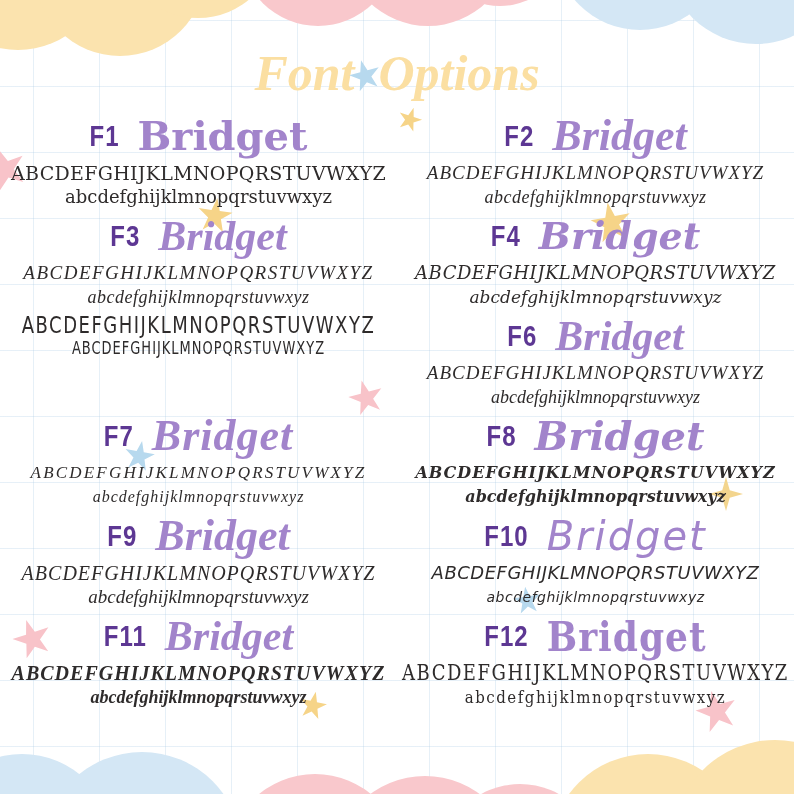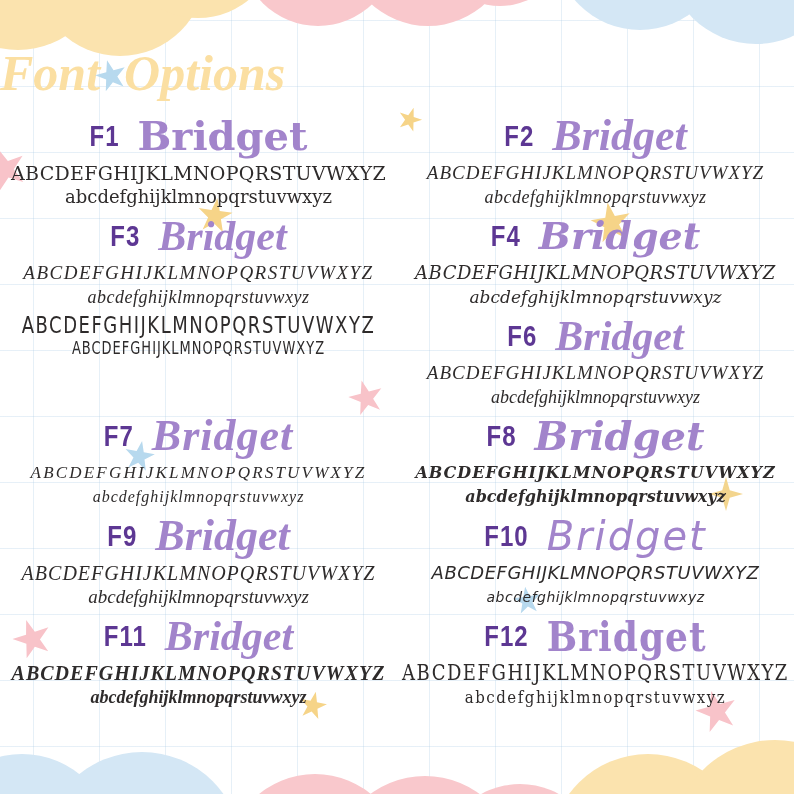--- a/index.html
+++ b/index.html
@@ -7,21 +7,21 @@
   .gridlines{position:absolute;inset:0;z-index:0;
     background-image:
       linear-gradient(to right, rgba(173,205,230,.30) 1px, transparent 1px),
       linear-gradient(to bottom, rgba(173,205,230,.30) 1px, transparent 1px);
     background-size:66px 66px;background-position:33px 20px;}
   .cloud-layer,.star-layer{position:absolute;inset:0;pointer-events:none;}
   .cloud-layer{z-index:1;}
   .star-layer{z-index:2;}
   .star-layer svg{position:absolute;}
 
-  .title{position:absolute;top:44px;left:0;width:100%;z-index:3;
+  .title{position:absolute;top:44px;left:0;width:100%;text-align:center;z-index:3;
     color:#fbdfa2;font-family:"Liberation Serif",serif;font-style:italic;font-weight:bold;
     font-size:50px;letter-spacing:0px;white-space:nowrap;}
   .title .tword{display:inline-block;}
   .title .title-star{display:inline-block;vertical-align:middle;margin:0 -5px;transform:rotate(-15deg) translateY(-4px);}
 
   .font-grid{position:absolute;top:112px;left:0;width:794px;z-index:3;
     display:grid;grid-template-columns:397px 397px;grid-auto-rows:100px;}
   .entry{display:flex;flex-direction:column;align-items:center;justify-content:flex-start;overflow:visible;}
   .head{display:flex;align-items:center;justify-content:center;gap:18px;height:48px;}
   .flabel{font-family:"Liberation Sans",sans-serif;font-weight:700;font-size:24px;color:#5d3793;

